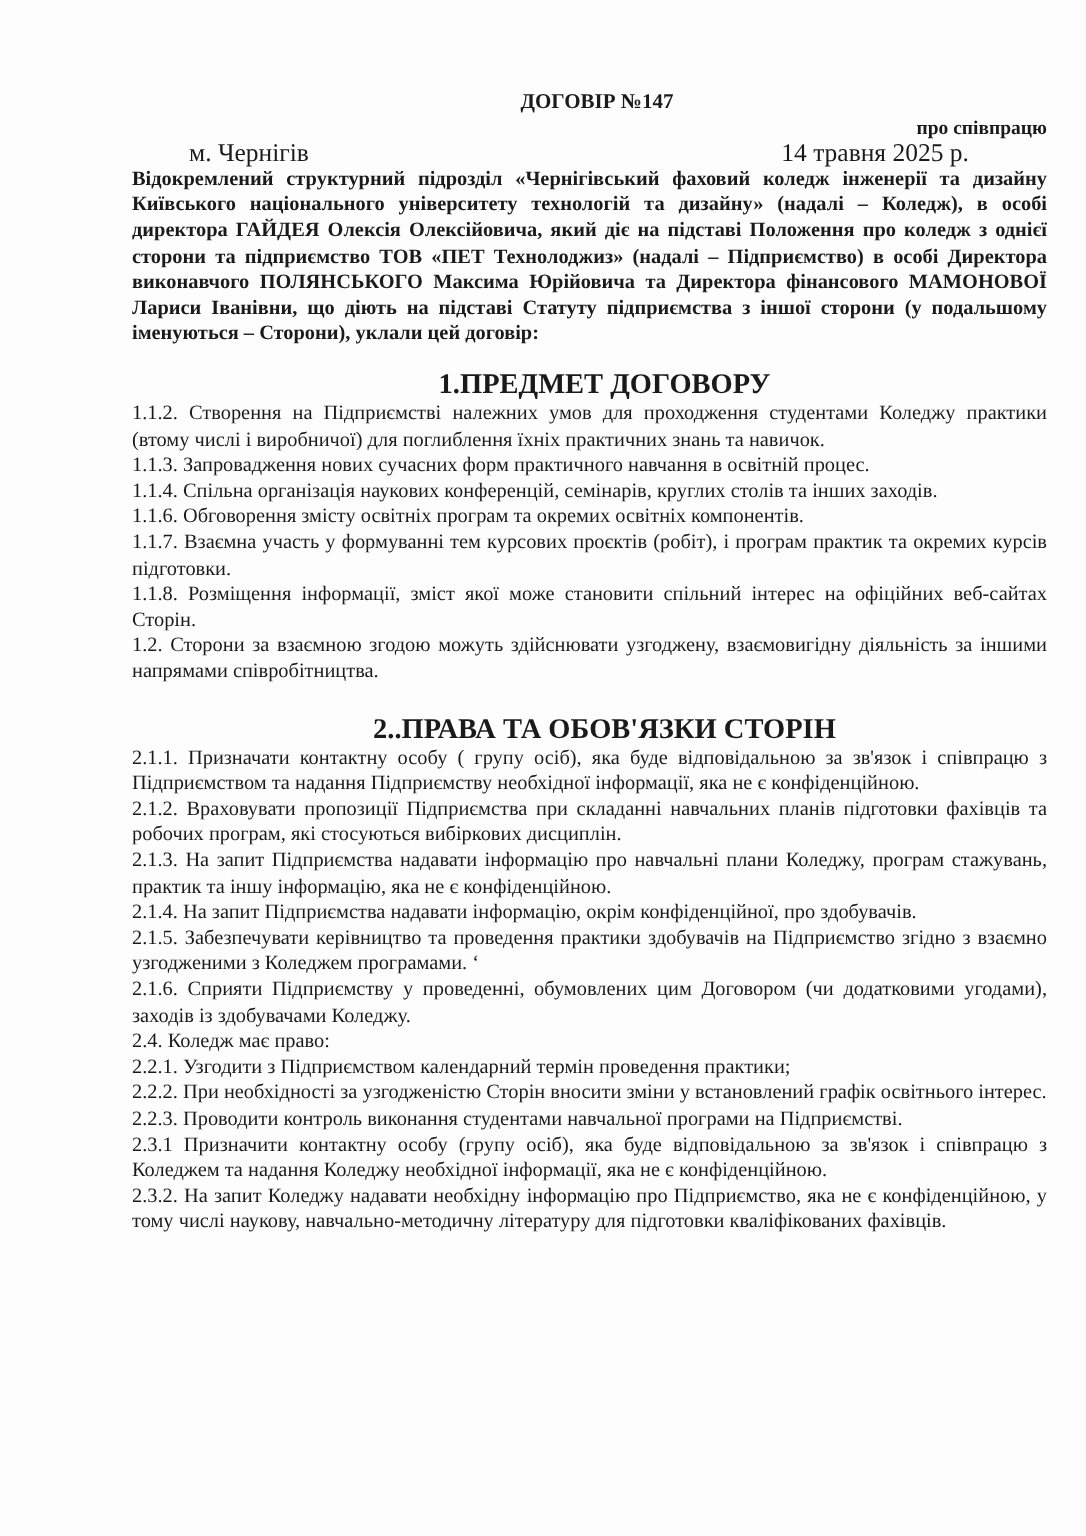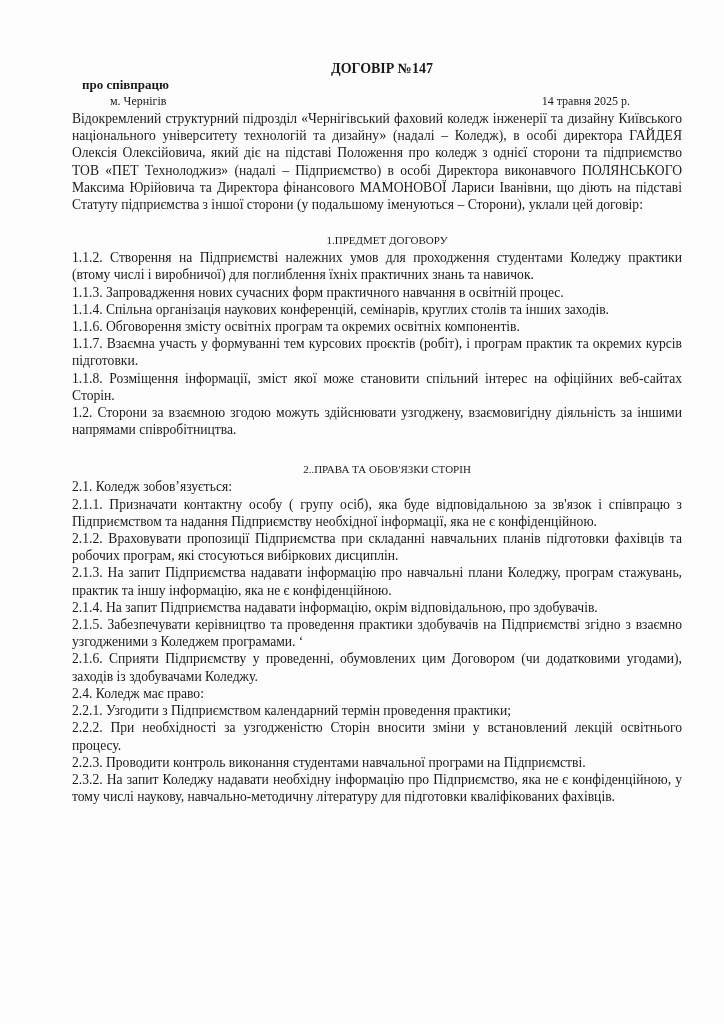--- a/index.html
+++ b/index.html
@@ -3,26 +3,26 @@
 <meta charset="utf-8">
 <style>
   html, body { margin: 0; padding: 0; }
   body {
     width: 724px; height: 1024px; overflow: hidden;
     background: #fdfdfd;
     font-family: "Liberation Serif", serif;
     color: #1a1a1a;
     position: relative;
   }
-  .page { position: absolute; left: 72px; top: 60px; width: 610px; }
+  .page { position: absolute; left: 88px; top: 60px; width: 610px; }
   .title { text-align: center; font-weight: bold; font-size: 14px; line-height: 17px; margin: 0; padding-left: 10px; }
-  .subtitle { text-align: left; font-weight: bold; font-size: 13px; line-height: 16px; margin: 0 0 0 0; padding-left: 10px; }
-  .placedate { display: flex; justify-content: space-between; font-size: 12px; line-height: 17px; padding: 0 52px 0 38px; margin-top: 0px; }
-  .preamble { margin-top: 22px; text-indent: 0; font-size: 13.6px; line-height: 17px; text-align: justify; }
-  .h { text-align: center; font-weight: normal; font-size: 11px; line-height: 18px; margin: 18px 0 0 0; padding-left: 20px; }
+  .subtitle { text-align: right; font-weight: bold; font-size: 13px; line-height: 16px; margin: 0 0 0 0; padding-left: 10px; }
+  .placedate { display: flex; justify-content: space-between; font-size: 17px; line-height: 17px; padding: 0 52px 0 38px; margin-top: 0px; }
+  .preamble { margin-top: 22px; text-indent: 0; font-size: 13.6px; line-height: 17px; text-align: justify; font-weight: bold; }
+  .h { text-align: center; font-weight: bold; font-size: 19px; line-height: 18px; margin: 18px 0 0 0; padding-left: 20px; }
   .p { font-size: 13.6px; line-height: 17.2px; text-align: justify; margin: 0; }
   .sec2 { margin-top: 22px; }
 </style>
 </head>
 <body>
 
 <div class="page">
   <p class="title">ДОГОВІР №147</p>
   <p class="subtitle">про співпрацю</p>
   <div class="placedate">
@@ -37,26 +37,26 @@
     <p class="p">1.1.3. Запровадження нових сучасних форм практичного навчання в освітній процес.</p>
     <p class="p">1.1.4. Спільна організація наукових конференцій, семінарів, круглих столів та інших заходів.</p>
     <p class="p">1.1.6. Обговорення змісту освітніх програм та окремих освітніх компонентів.</p>
     <p class="p">1.1.7. Взаємна участь у формуванні тем курсових проєктів (робіт), і програм практик та окремих курсів підготовки.</p>
     <p class="p">1.1.8. Розміщення інформації, зміст якої може становити спільний інтерес на офіційних веб-сайтах Сторін.</p>
     <p class="p">1.2. Сторони за взаємною згодою можуть здійснювати узгоджену, взаємовигідну діяльність за іншими напрямами співробітництва.</p>
   </div>
 
   <div class="sec2">
     <p class="h">2..ПРАВА ТА ОБОВ'ЯЗКИ СТОРІН</p>
-    <p class="p">2.1. Коледж зобов’язується:</p>
     <p class="p">2.1.1. Призначати контактну особу ( групу осіб), яка буде відповідальною за зв'язок і співпрацю з Підприємством та надання Підприємству необхідної інформації, яка не є конфіденційною.</p>
     <p class="p">2.1.2. Враховувати пропозиції Підприємства при складанні навчальних планів підготовки фахівців та робочих програм, які стосуються вибіркових дисциплін.</p>
     <p class="p">2.1.3. На запит Підприємства надавати інформацію про навчальні плани Коледжу, програм стажувань, практик та іншу інформацію, яка не є конфіденційною.</p>
-    <p class="p">2.1.4. На запит Підприємства надавати інформацію, окрім відповідальною, про здобувачів.</p>
-    <p class="p">2.1.5. Забезпечувати керівництво та проведення практики здобувачів на Підприємстві згідно з взаємно узгодженими з Коледжем програмами. ‘</p>
+    <p class="p">2.1.4. На запит Підприємства надавати інформацію, окрім конфіденційної, про здобувачів.</p>
+    <p class="p">2.1.5. Забезпечувати керівництво та проведення практики здобувачів на Підприємство згідно з взаємно узгодженими з Коледжем програмами. ‘</p>
     <p class="p">2.1.6. Сприяти Підприємству у проведенні, обумовлених цим Договором (чи додатковими угодами), заходів із здобувачами Коледжу.</p>
     <p class="p">2.4. Коледж має право:</p>
     <p class="p">2.2.1. Узгодити з Підприємством календарний термін проведення практики;</p>
-    <p class="p">2.2.2. При необхідності за узгодженістю Сторін вносити зміни у встановлений лекцій освітнього процесу.</p>
+    <p class="p">2.2.2. При необхідності за узгодженістю Сторін вносити зміни у встановлений графік освітнього інтерес.</p>
     <p class="p">2.2.3. Проводити контроль виконання студентами навчальної програми на Підприємстві.</p>
+    <p class="p">2.3.1 Призначити контактну особу (групу осіб), яка буде відповідальною за зв'язок і співпрацю з Коледжем та надання Коледжу необхідної інформації, яка не є конфіденційною.</p>
     <p class="p">2.3.2. На запит Коледжу надавати необхідну інформацію про Підприємство, яка не є конфіденційною, у тому числі наукову, навчально-методичну літературу для підготовки кваліфікованих фахівців.</p>
   </div>
 </div>
 
 </body></html>

